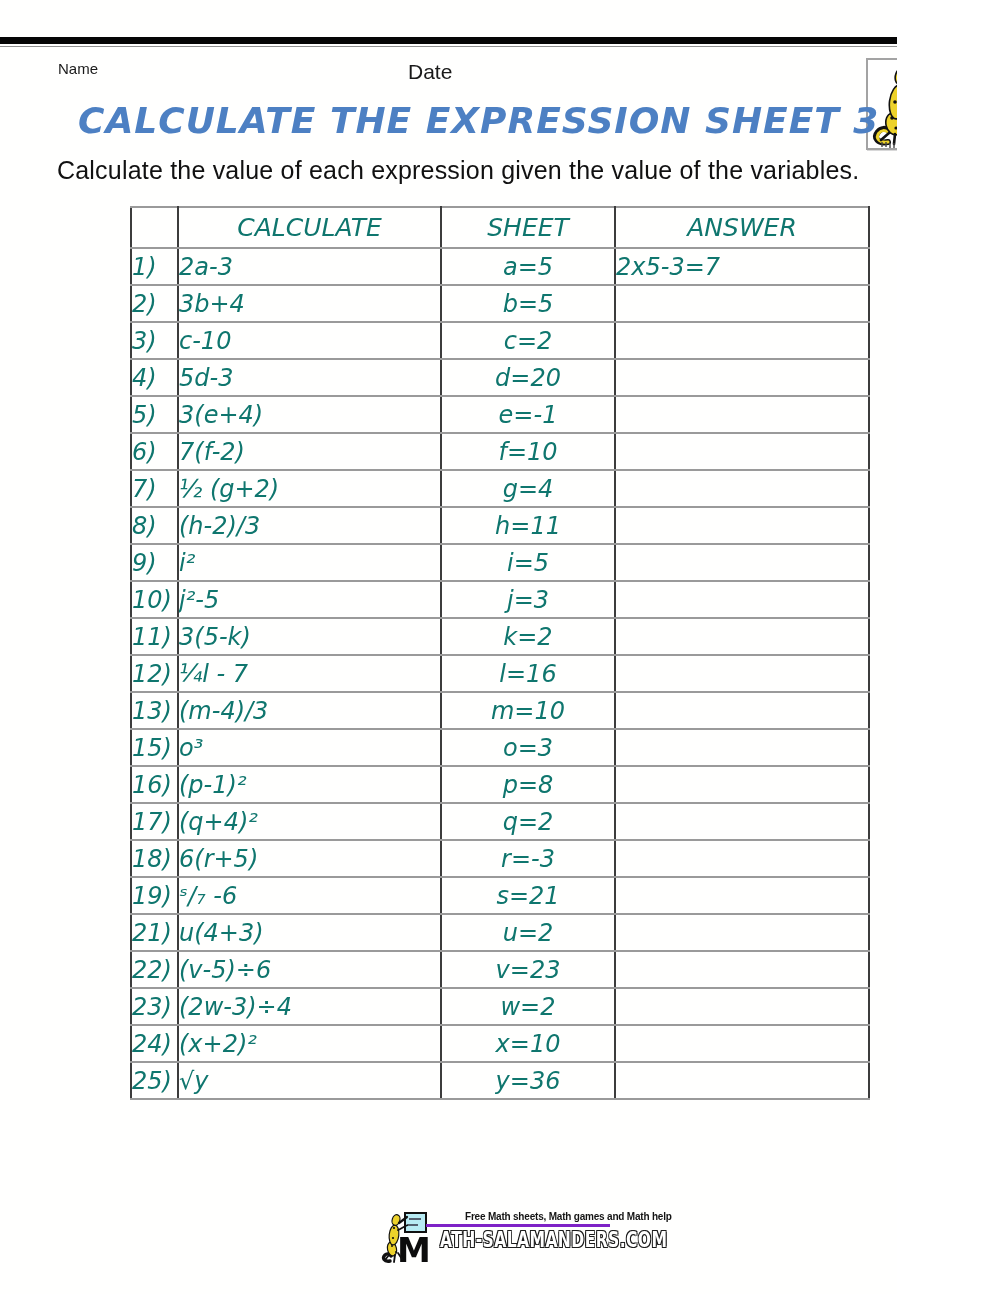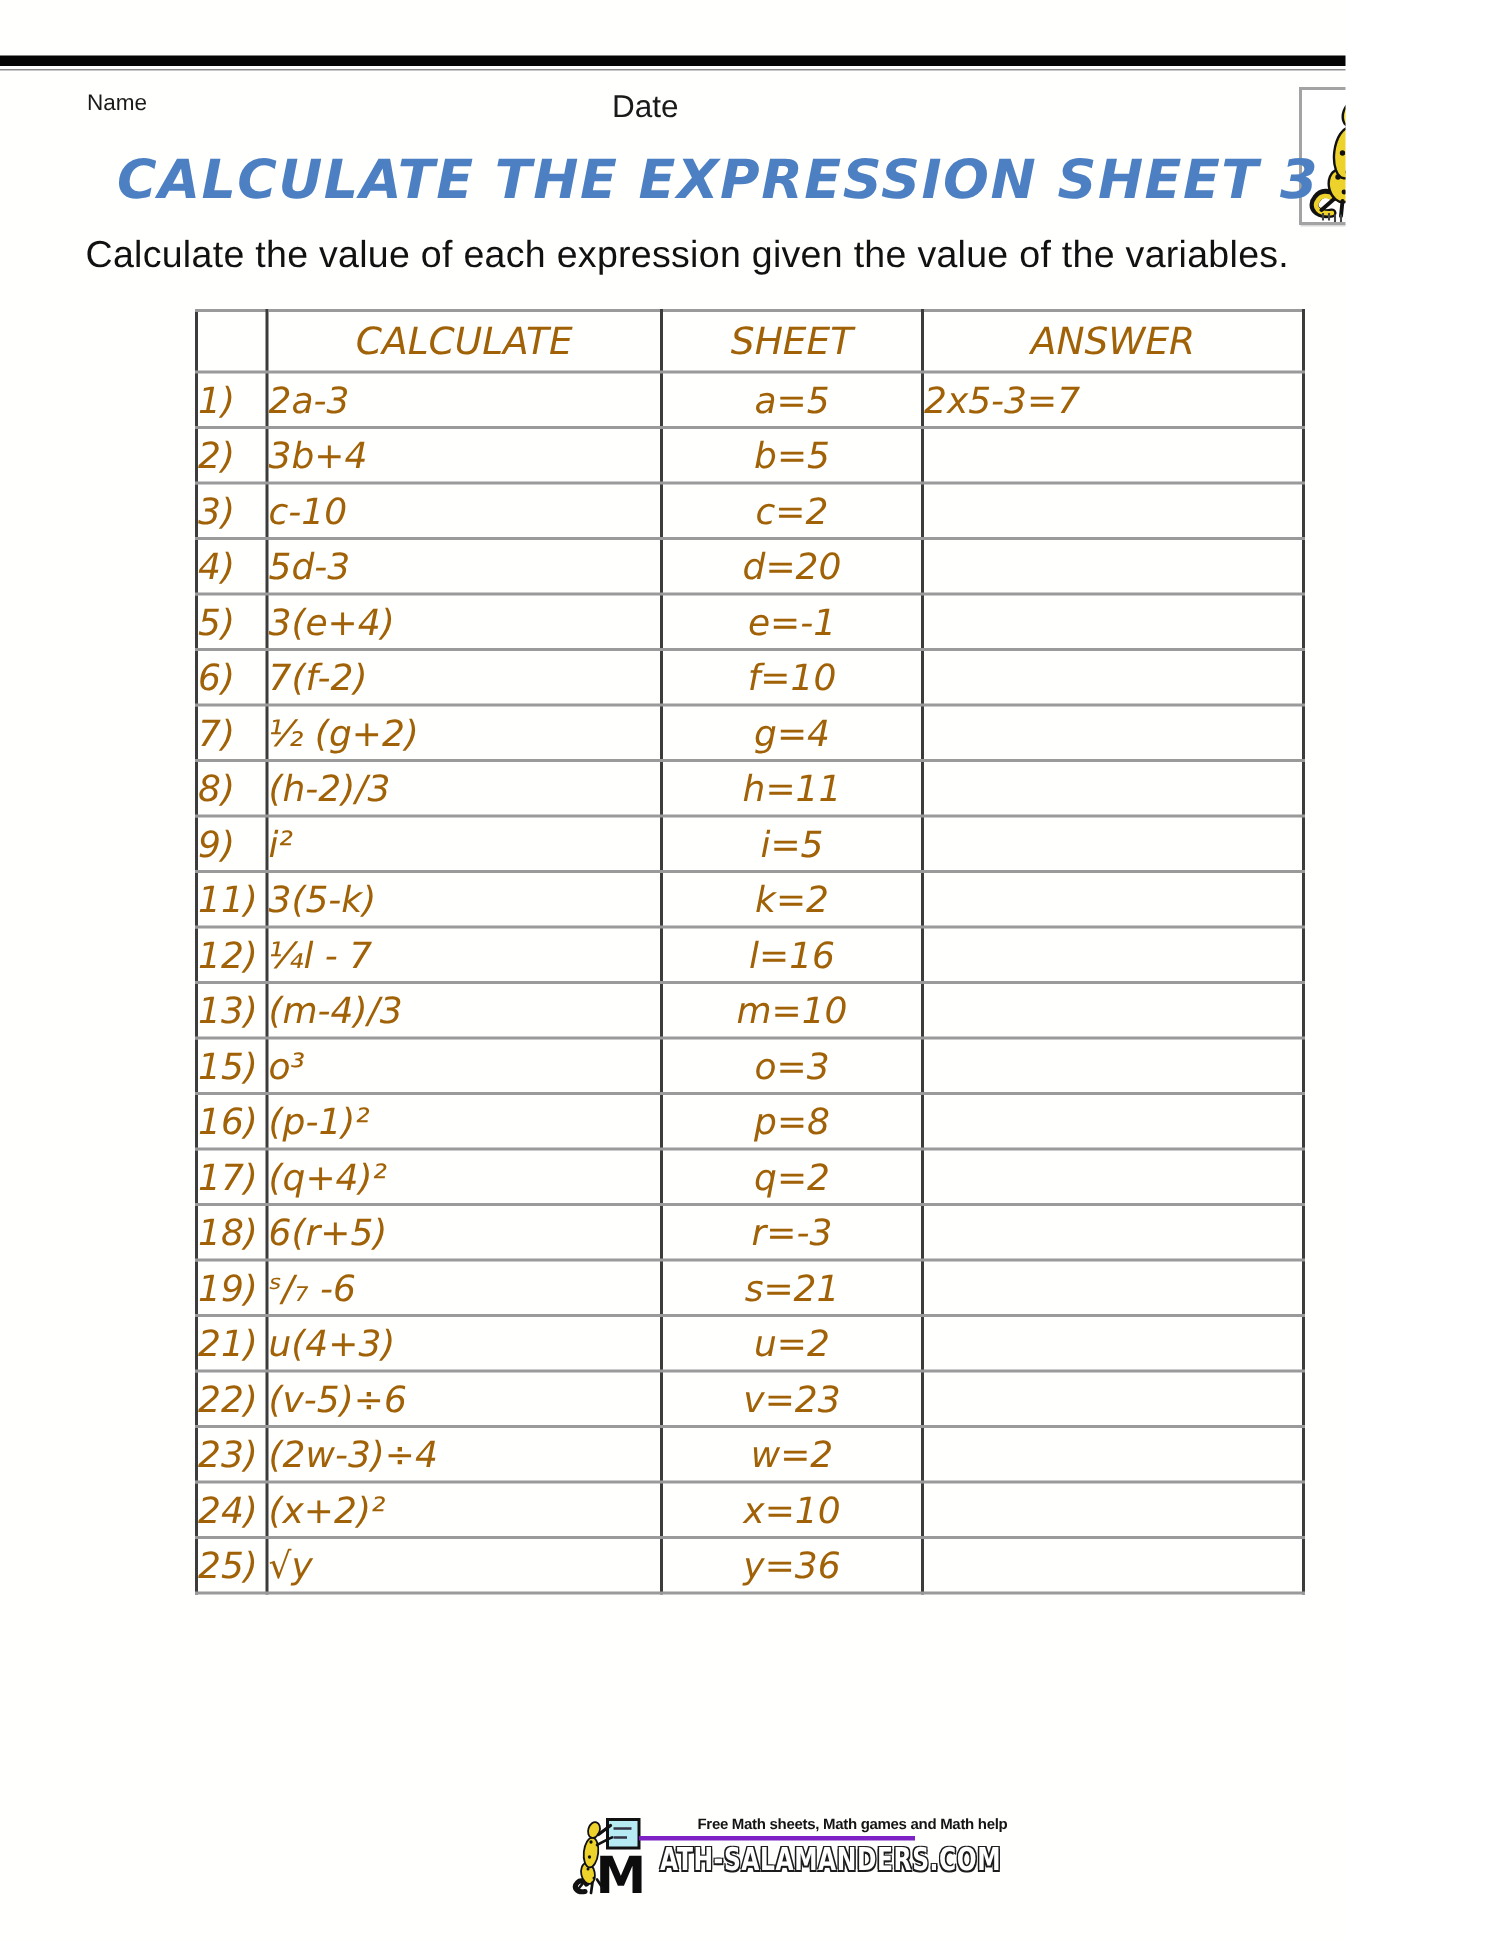--- a/index.html
+++ b/index.html
@@ -18,21 +18,21 @@
                border:2px solid #a3a3a3;box-shadow:1px 1px 0 #d8d8d8;}
 
   .worksheet-title{position:absolute;left:60px;top:100px;width:820px;
         font-family:"DejaVu Sans",sans-serif;font-style:italic;font-weight:700;
         font-size:36px;letter-spacing:1px;color:var(--title_blue,#4d80c3);white-space:nowrap;margin-left:18px;}
   .instructions{position:absolute;left:57px;top:156px;font-size:25px;letter-spacing:0.2px;color:#111;}
 
   
   .tbl-wrap{position:absolute;left:130px;top:206px;}
   table.worksheet{border-collapse:collapse;table-layout:fixed;width:738px;
-        font-family:"DejaVu Sans",sans-serif;font-style:italic;font-size:24px;color:#a16207;}
+        font-family:"DejaVu Sans",sans-serif;font-style:italic;font-size:24px;color:#0f766e;}
   table.worksheet th,table.worksheet td{
         border-left:2px solid #3c3c3c;border-right:2px solid #3c3c3c;
         border-top:2px solid #9a9a9a;border-bottom:2px solid #9a9a9a;
         overflow:hidden;white-space:nowrap;vertical-align:middle;padding:0;}
   table.worksheet{border:2px solid #3c3c3c;}
   tr.hdr{height:41px;}
   table.worksheet tbody tr{height:37px;}
   th{font-weight:400;font-size:25px;text-align:center;}
   .col-num{text-align:left;padding-left:7px;}
   .col-calc{text-align:left;padding-left:13px;}
@@ -160,20 +160,26 @@
             <td class="col-when">h=11</td>
             <td class="col-ans"></td>
           </tr>
           <tr>
             <td class="col-num">9)</td>
             <td class="col-calc">i²</td>
             <td class="col-when">i=5</td>
             <td class="col-ans"></td>
           </tr>
           <tr>
+            <td class="col-num">10)</td>
+            <td class="col-calc">j²-5</td>
+            <td class="col-when">j=3</td>
+            <td class="col-ans"></td>
+          </tr>
+          <tr>
             <td class="col-num">11)</td>
             <td class="col-calc">3(5-k)</td>
             <td class="col-when">k=2</td>
             <td class="col-ans"></td>
           </tr>
           <tr>
             <td class="col-num">12)</td>
             <td class="col-calc">¼l - 7</td>
             <td class="col-when">l=16</td>
             <td class="col-ans"></td>

